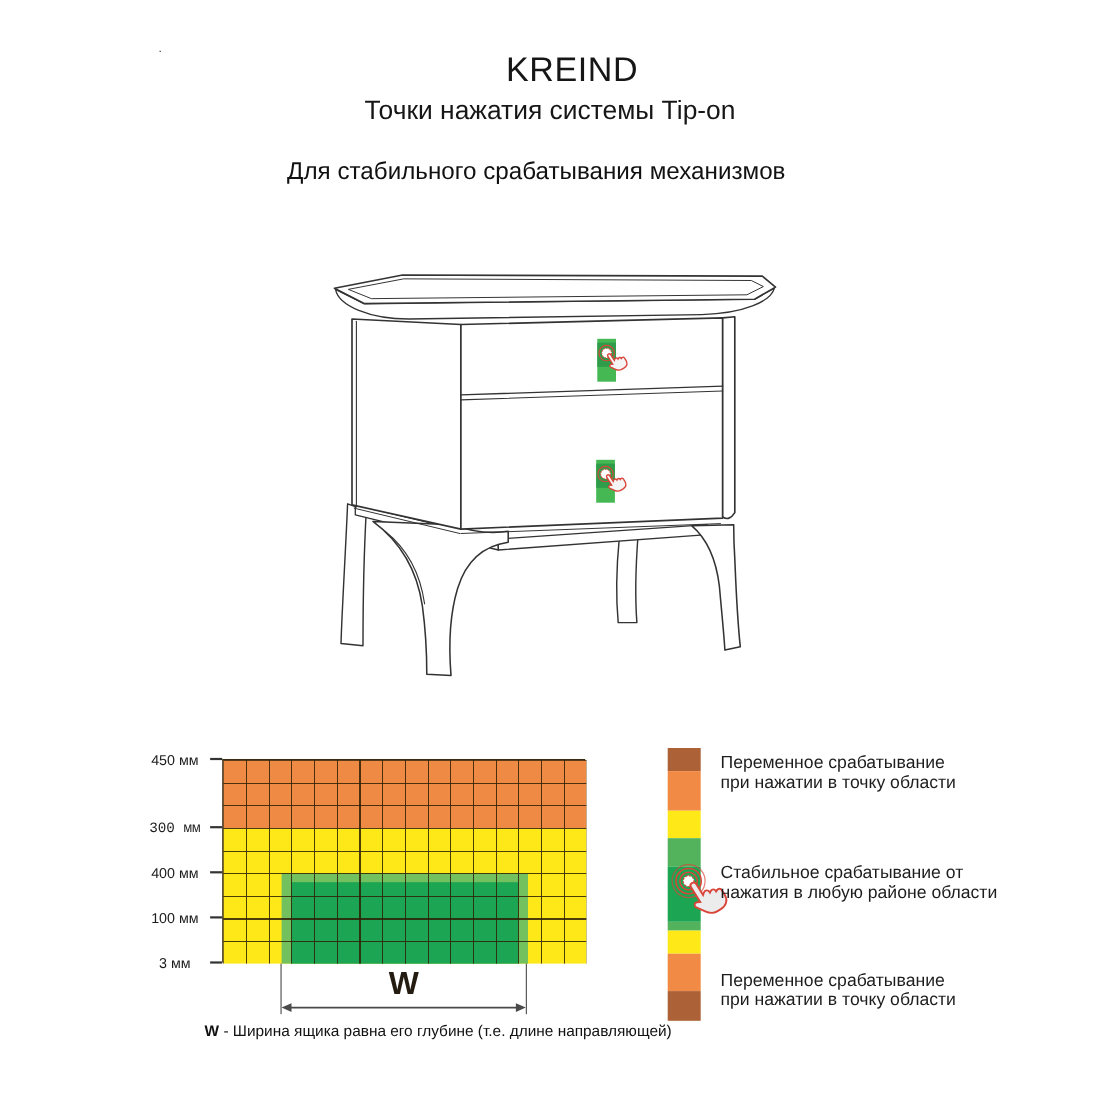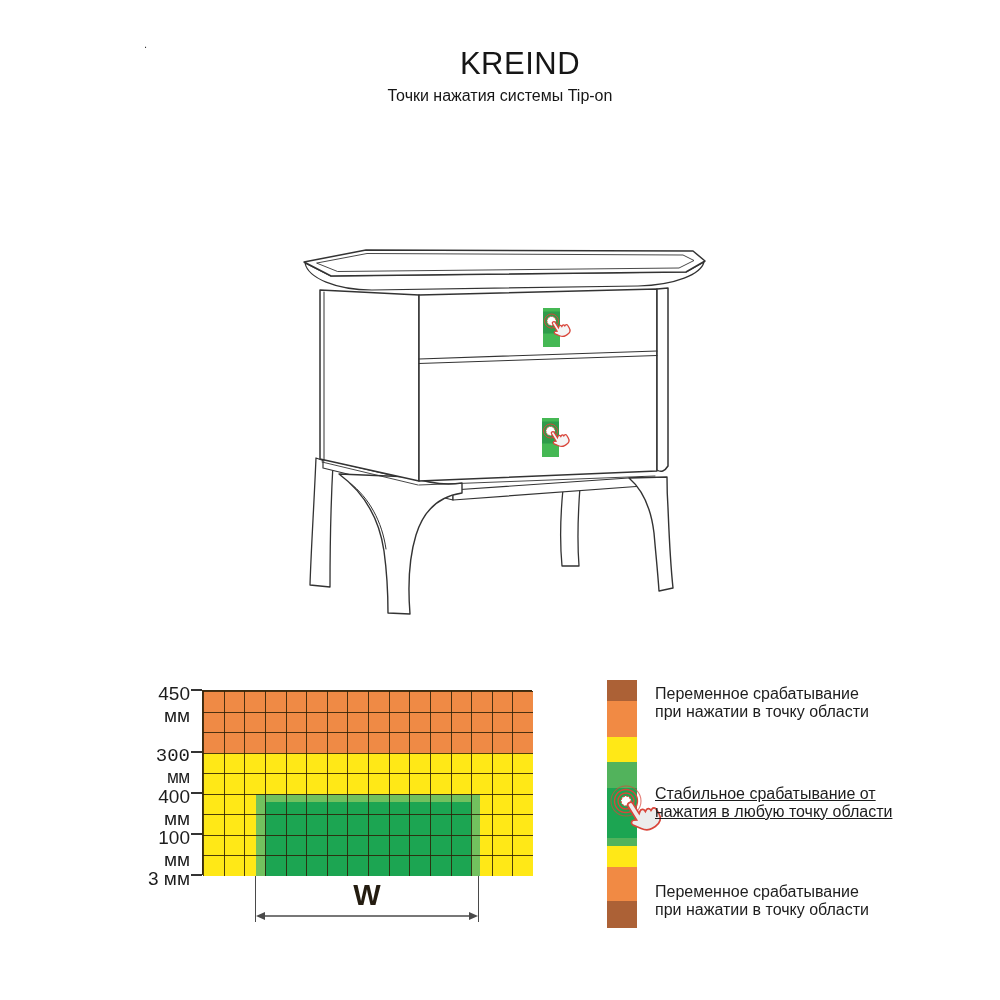--- a/index.html
+++ b/index.html
@@ -2,36 +2,36 @@
 <html><head>
 <meta charset="utf-8">
 <style>
   html,body{margin:0;padding:0;background:#fff;}
   .page{position:relative;width:1000px;height:1000px;background:#fff;overflow:hidden;
         font-family:"Liberation Sans",sans-serif;color:#1b1b1b;}
   .abs{position:absolute;}
   
   .stray{left:144px;top:38px;font-size:11px;color:#333;}
   .title{left:0;right:0;top:46px;text-align:center;font-size:31px;letter-spacing:.5px;color:#161616;padding-left:40px;}
-  .subtitle{left:0;right:0;top:87px;text-align:center;font-size:16px;color:#161616;}
+  .subtitle{left:0;right:0;top:87px;text-align:center;font-size:24px;color:#161616;}
   .intro{left:261px;top:139px;width:500px;font-size:22px;line-height:33.5px;color:#111;}
   
   .furniture{left:270px;top:240px;width:440px;height:390px;}
   
   .grid{left:202px;top:690px;width:330px;height:185px;border:1px solid #3a2c12;box-sizing:border-box;}
   .zone{position:absolute;}
   .z-orange{left:0;top:0;width:330px;height:62px;background:#EF8A45;}
   .z-yellow{left:0;top:62px;width:330px;height:123px;background:#FFE817;}
   .z-green-light{left:53px;top:103px;width:224px;height:82px;background:#72C15E;}
   .z-green-dark{left:62px;top:111px;width:206px;height:74px;background:#1CA552;}
   .grid-lines{position:absolute;left:0;top:0;width:330px;height:185px;
     background-image:
       repeating-linear-gradient(to right, rgba(46,32,6,.85) 0 1px, transparent 1px 20.63px),
       repeating-linear-gradient(to bottom, rgba(46,32,6,.85) 0 1px, transparent 1px 20.56px);}
-  .ytick-label{width:62px;text-align:right;font-size:19px;color:#1d1d1d;}
+  .ytick-label{width:62px;text-align:center;font-size:13px;color:#1d1d1d;}
   .ytick-dash{width:11px;height:2px;background:#333;}
   .yl0{left:128px;top:683px;} .yd0{left:191px;top:689px;}
   .yl1{left:128px;top:745px;font-family:Liberation Mono, monospace;} .yd1{left:191px;top:751px;}
   .yl2{left:128px;top:786px;} .yd2{left:191px;top:792px;}
   .yl3{left:128px;top:827px;} .yd3{left:191px;top:833px;}
   .yl4{left:128px;top:868px;} .yd4{left:191px;top:874px;}
   .w-vline{width:1px;background:#4a4a4a;top:876px;height:46px;}
   .w-v1{left:255px;} .w-v2{left:478px;}
   .w-label{left:255px;top:879px;width:224px;text-align:center;font-size:29px;font-weight:bold;color:#241c10;}
   .w-arrow{left:255px;top:908px;width:224px;height:16px;}
@@ -42,33 +42,34 @@
   .seg1{height:21px;background:#AC6136;}
   .seg2{height:36px;background:#F18A44;}
   .seg3{height:25px;background:#FFE817;}
   .seg4{height:26px;background:#52B35C;}
   .seg5{height:50px;background:#1CA552;}
   .seg6{height:8px;background:#52B35C;}
   .seg7{height:21px;background:#FFE817;}
   .seg8{height:34px;background:#F18A44;}
   .seg9{height:27px;background:#AC6136;}
   .legend-text{left:655px;width:270px;font-size:16px;line-height:17.5px;color:#1d1d1d;}
-  .lt0{top:685px;} .lt1{top:785px;text-decoration:underline;} .lt2{top:883px;}
+  .lt0{top:685px;} .lt1{top:785px;} .lt2{top:883px;}
   .legend-icon{left:598px;top:778px;width:82px;height:88px;}
 </style>
 </head>
 <body>
 
 <div class="page">
 
   <div class="abs stray">.</div>
   <div class="abs title">KREIND</div>
   <div class="abs subtitle">Точки нажатия системы Tip-on</div>
 
   <div class="abs intro">
+    <div>Для стабильного срабатывания механизмов</div>
   </div>
 
   <svg class="abs furniture" viewBox="270 240 440 390" xmlns="http://www.w3.org/2000/svg">
     <g stroke="#333" stroke-width="1.5" fill="#fff" stroke-linejoin="round" stroke-linecap="round">
 
       <path d="M316,458 C314,505 311,552 310,585 L330,587 C330,545 331,500 333,464 Z" stroke-width="1.3"></path>
       <path d="M563,489 C560,520 560,545 562,566 L579,566 C577,540 578,514 580,487 Z" stroke-width="1.3"></path>
 
       <path d="M323,459 L453,490 L453,500 L323,468 Z" stroke-width="1.2"></path>
       <path d="M453,490 L643,477 L643,486 L453,500 Z" stroke-width="1.2"></path>
@@ -128,20 +129,21 @@
   <div class="abs ytick-dash yd4"></div>
 
   <div class="abs w-vline w-v1"></div>
   <div class="abs w-vline w-v2"></div>
   <div class="abs w-label">W</div>
   <svg class="abs w-arrow" viewBox="0 0 224 16" xmlns="http://www.w3.org/2000/svg">
     <line x1="6" y1="8" x2="218" y2="8" stroke="#4a4a4a" stroke-width="1.6"></line>
     <polygon points="1,8 10,4 10,12" fill="#4a4a4a"></polygon>
     <polygon points="223,8 214,4 214,12" fill="#4a4a4a"></polygon>
   </svg>
+  <div class="abs caption"><b>W</b><span> - Ширина ящика равна его глубине (т.е. длине направляющей)</span></div>
 
   <div class="abs legend-bar">
     <div class="seg1"></div>
     <div class="seg2"></div>
     <div class="seg3"></div>
     <div class="seg4"></div>
     <div class="seg5"></div>
     <div class="seg6"></div>
     <div class="seg7"></div>
     <div class="seg8"></div>
@@ -155,20 +157,20 @@
     <circle cx="626" cy="801" r="5" fill="#fff" stroke="#D9453A" stroke-width="1.2" stroke-dasharray="2,1.3"></circle>
     <path transform="translate(629,803) rotate(-32) scale(1.15) translate(-9,-2)" d="M6.8,4 C6.8,1.2 11.6,1.2 11.6,4 L11.6,14.5 L13.2,13.2 C14.8,11.9 17.2,13 17.2,15 L17.2,15.8 L18.6,15 C20,14.2 21.8,15.2 21.8,16.8 L21.8,17.6 L23.2,17 C24.6,16.4 26.2,17.4 26.2,19 L26.2,23.4 C26.2,28.4 22.6,31.4 17.6,31.4 L14.6,31.4 C10.6,31.4 8.2,29.4 6.2,26.4 L1.8,20 C0.6,18.2 2.4,16 4.4,16.8 L6.8,18 Z" fill="#ececec" stroke="#D9453A" stroke-width="1.5"></path>
   </svg>
 
   <div class="abs legend-text lt0">
     <div>Переменное срабатывание</div>
     <div>при нажатии в точку области</div>
   </div>
   <div class="abs legend-text lt1">
     <div>Стабильное срабатывание от</div>
-    <div>нажатия в любую точку области</div>
+    <div>нажатия в любую районе области</div>
   </div>
   <div class="abs legend-text lt2">
     <div>Переменное срабатывание</div>
     <div>при нажатии в точку области</div>
   </div>
 
 </div>
 
 </body></html>

